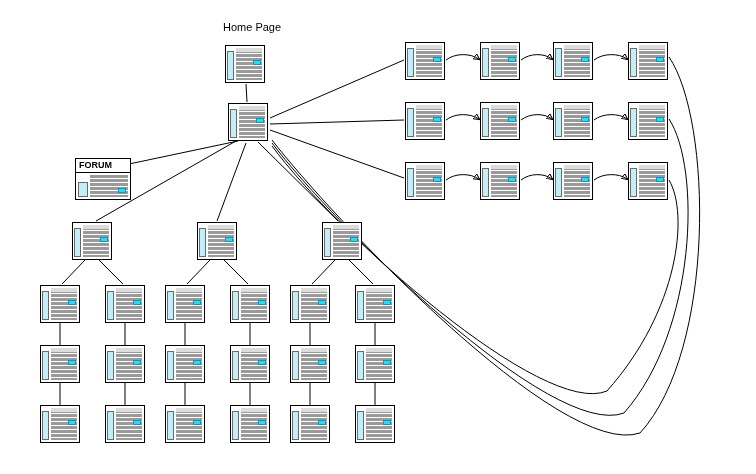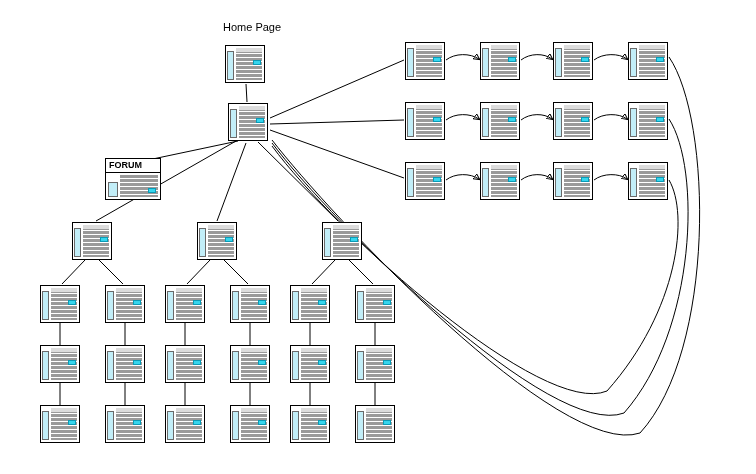--- a/index.html
+++ b/index.html
@@ -32,21 +32,21 @@
     background:repeating-linear-gradient(to bottom,#9a9a9a 0 3px,#ffffff 3px 4px);
   }
   .p-btn{
     position:absolute;right:3px;top:14px;width:8px;height:5px;
     background:#35d6ee;border:1px solid #0b9ab5;box-sizing:border-box;
   }
 
   
   .forum{
     position:absolute;left:75px;top:158px;width:56px;height:42px;
-    background:#fff;border:1px solid #000;box-sizing:border-box;margin-left:30px;
+    background:#fff;border:1px solid #000;box-sizing:border-box;
   }
   .forum-title{
     position:absolute;left:0;top:0;right:0;height:13px;
     border-bottom:1px solid #000;font-size:9px;font-weight:bold;
     line-height:13px;padding-left:3px;color:#000;background:#fff;
   }
   .forum-body{position:absolute;left:0;top:14px;right:0;bottom:0;}
   .f-strip{
     position:absolute;left:2px;bottom:2px;width:10px;height:15px;
     background:#c2eef8;border:1px solid #6a6a6a;box-sizing:border-box;

